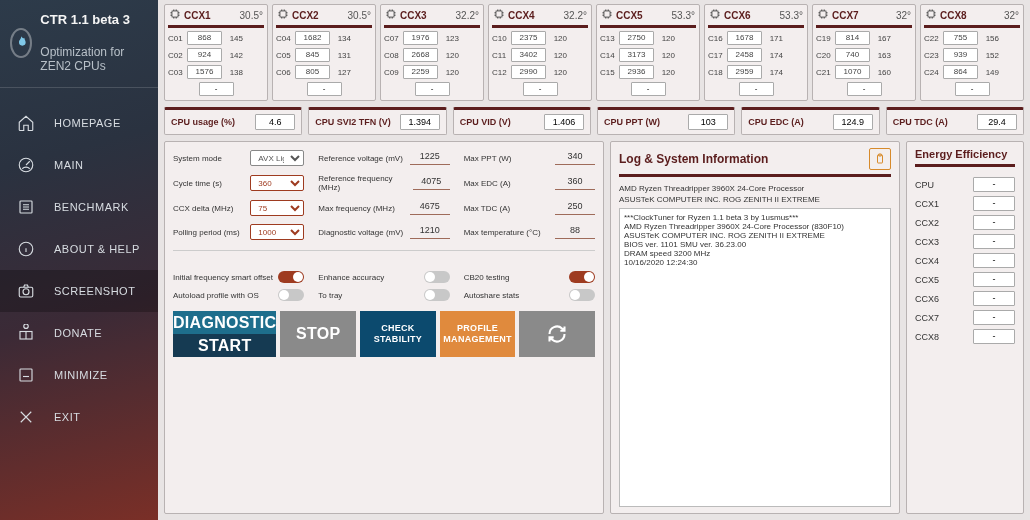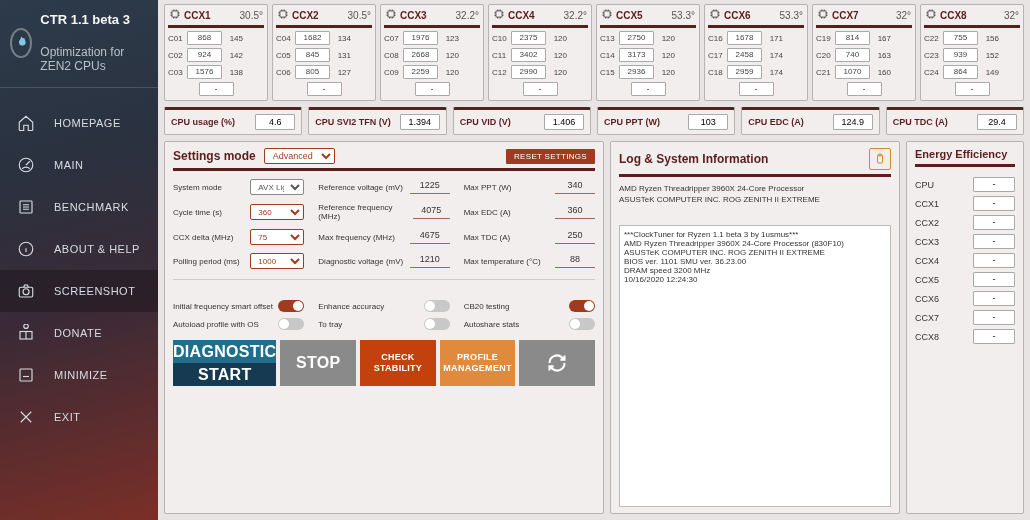--- a/index.html
+++ b/index.html
@@ -64,27 +64,27 @@
 .tg { display:flex;align-items:center;justify-content:space-between; font-size:8px; color:#333;}
 .sw { width:26px;height:12px;border-radius:6px; position:relative;}
 .sw::after { content:"";position:absolute;top:1px;width:10px;height:10px;border-radius:50%;background:#fff;}
 .sw.on  { background:#9e3b20;} .sw.on::after{ right:1px;}
 .sw.off { background:#c8c8c8;} .sw.off::after{ left:1px;}
 
 .action-row { display:flex; gap:4px; margin-top:10px;}
 .act { flex:1; height:46px; display:flex;align-items:center;justify-content:center; color:#fff; font-size:16px; font-weight:600; text-align:center; letter-spacing:.3px; cursor:pointer;}
 .act.split { flex-direction:column; gap:0;}
 .act.split div { width:100%; height:50%; display:flex;align-items:center;justify-content:center;}
-.c-teal{background:#1e6e8c;} .c-navy{background:#153a52;} .c-gray{background:#8a8a8a;width:72px;} .c-or1{background:#c2410c;} .c-or2{background:#e08a3d;} .c-rot{background:#8a8a8a;width:44px;font-size:18px;}
+.c-teal{background:#1e6e8c;} .c-navy{background:#153a52;} .c-gray{background:#8a8a8a;width:72px;} .c-or1{background:#0c4a6e;} .c-or2{background:#e08a3d;} .c-rot{background:#8a8a8a;width:44px;font-size:18px;}
 
 .log { flex:1; }
 .log .clip { width:22px;height:22px; border:1px solid #d78a2b; border-radius:2px; display:flex;align-items:center;justify-content:center;}
 .log .clip svg{ width:12px;height:12px; stroke:#d78a2b; fill:none; stroke-width:2;}
 .log .line { font-size:8px; color:#333; padding:1px 0;}
-.log .box  { flex:1; background:#fff; border:1px solid #bbb; padding:4px; margin-top:20px; font-size:8px; color:#333; overflow:hidden;}
+.log .box  { flex:1; background:#fff; border:1px solid #bbb; padding:4px; margin-top:3px; font-size:8px; color:#333; overflow:hidden;}
 
 .energy { width:118px;}
 .energy .er { display:flex;justify-content:space-between;align-items:center; margin:4px 0;}
 .energy .er .el { font-size:9px; color:#333;}
 .energy .er .ev { width:42px;height:15px;border:1px solid #aaa;background:#fff;text-align:center;line-height:13px;border-radius:1px; font-size:9px;}
 </style>
 </head>
 <body>
 
 <div class="app">
@@ -426,29 +426,20 @@
         </div>
         <div class="cell">
           <span class="label">CPU TDC (A)</span>
           <span class="val">29.4</span>
         </div>
       </div>
 
     <div class="lower">
 
       <div class="panel settings">
-        <div class="panel-h">
-          <div class="mode">
-            <span class="t">Settings mode</span>
-            <select class="" style="color:#9e3b20;border:1px solid #9e3b20;font-size:9px;padding:1px 4px;border-radius:2px;background:#fff;">
-              <option>Advanced</option>
-            </select>
-          </div>
-          <button class="btn-reset">RESET SETTINGS</button>
-        </div>
 
         <div class="sgrid" id="sgrid">
             <div class="srow">
               <span class="sl">System mode</span>
               <select class="sel"><option>AVX Light</option></select>
             </div>
             <div class="srow">
               <span class="sl">Reference voltage (mV)</span>
               <span class="sv">1225</span>
             </div>

